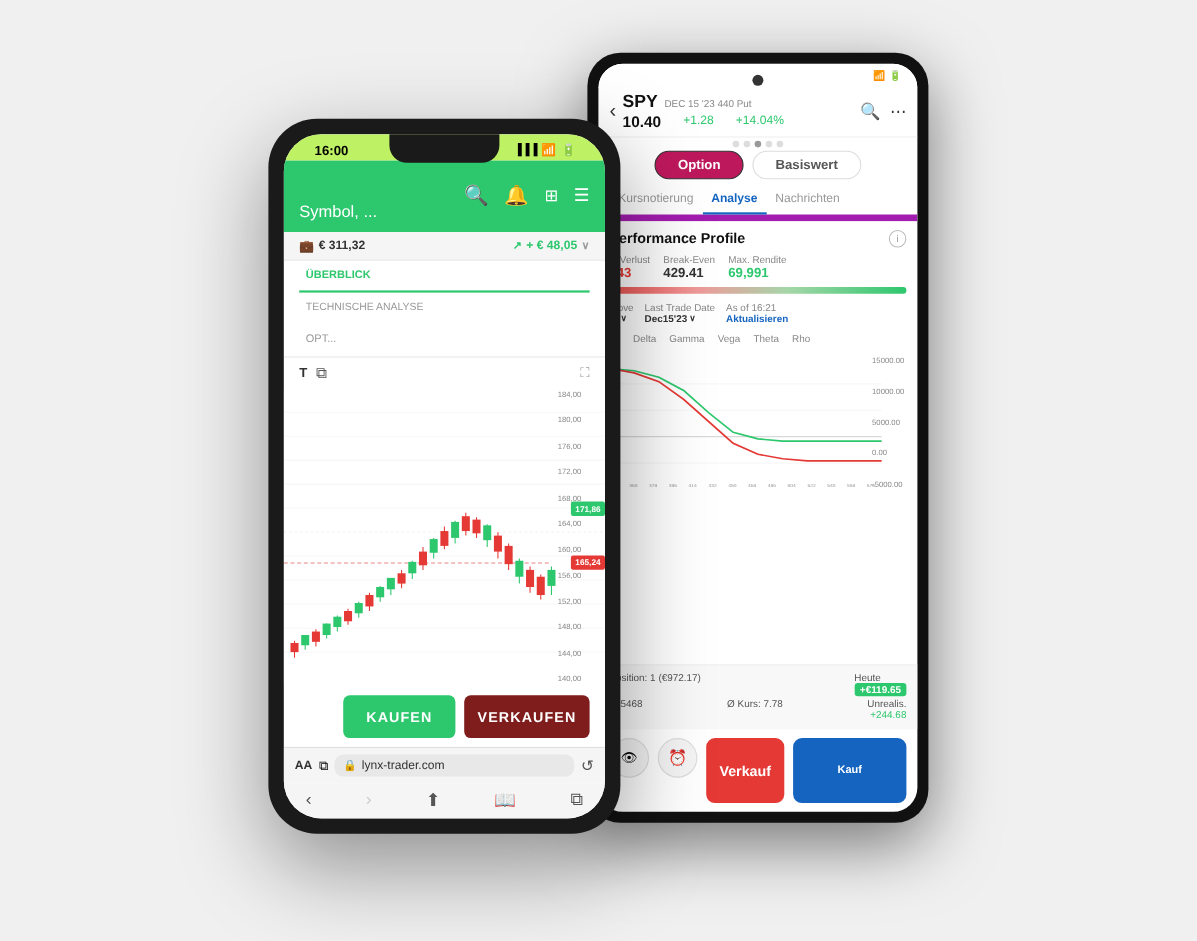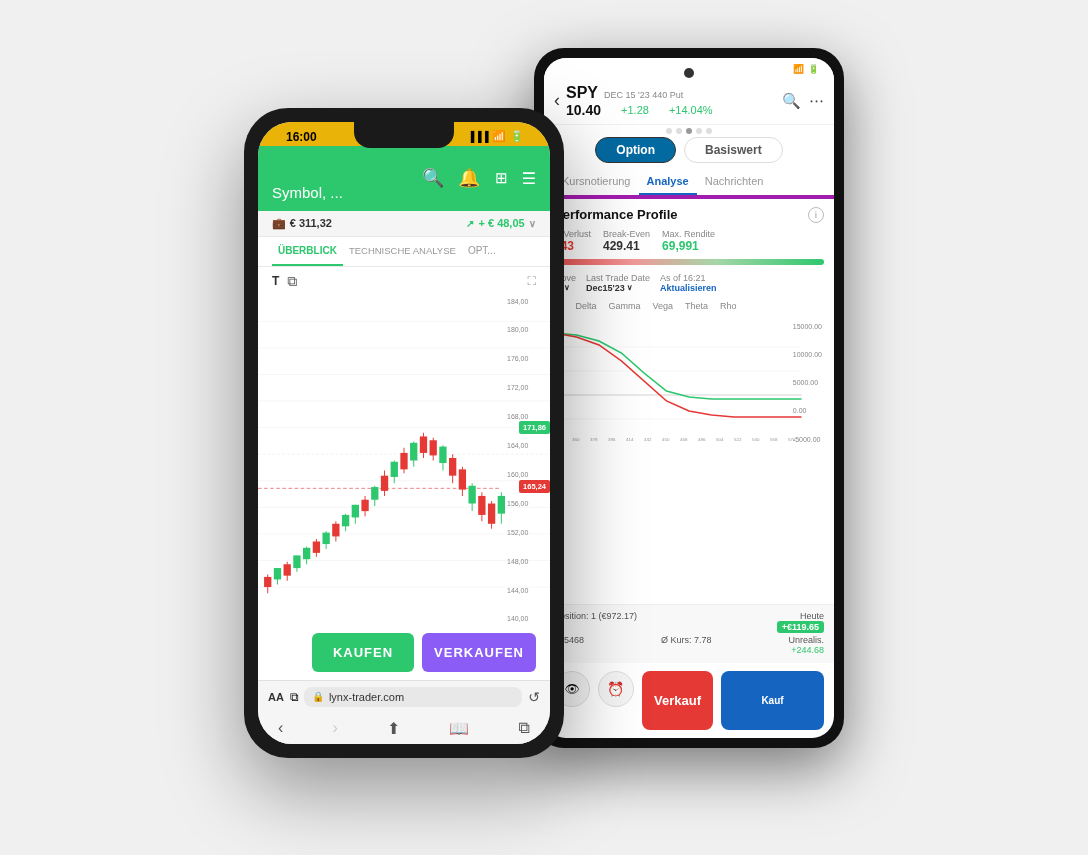--- a/index.html
+++ b/index.html
@@ -39,21 +39,21 @@
       width: 100%;
       height: 100%;
       background: #fff;
       border-radius: 34px;
       overflow: hidden;
       display: flex;
       flex-direction: column;
     }
 
     .iphone-status-bar {
-      background: #eab308;
+      background: #bef264;
       display: flex;
       justify-content: space-between;
       align-items: center;
       padding: 8px 18px 2px;
       font-size: 12px;
       font-weight: 600;
     }
 
     .iphone-notch {
       position: absolute;
@@ -117,20 +117,21 @@
       gap: 4px;
       color: #2dc76d;
       font-weight: 600;
     }
 
     .tabs-row {
       display: flex;
       padding: 0 14px;
       border-bottom: 1px solid #e8e8e8;
       font-size: 10px;
+      flex-direction: column;
     }
 
     .tab {
       padding: 8px 6px;
       color: #999;
       font-weight: 500;
       cursor: pointer;
       white-space: nowrap;
       border-bottom: 2px solid transparent;
     }
@@ -229,21 +230,21 @@
       padding: 12px;
       font-size: 13px;
       font-weight: 800;
       letter-spacing: 1px;
       cursor: pointer;
       text-transform: uppercase;
     }
 
     .sell-btn {
       flex: 1;
-      background: #8b5cf6;
+      background: #7f1d1d;
       color: white;
       border: none;
       border-radius: 6px;
       padding: 12px;
       font-size: 13px;
       font-weight: 800;
       letter-spacing: 1px;
       cursor: pointer;
       text-transform: uppercase;
     }
@@ -392,28 +393,28 @@
       border-radius: 20px;
       font-size: 12px;
       font-weight: 600;
       cursor: pointer;
       border: 1.5px solid #ddd;
       background: transparent;
       color: #555;
     }
 
     .seg-btn.active {
-      background: #0369a1;
+      background: #be185d;
       color: white;
       border-color: #333;
     }
 
     .android-tabs {
       display: flex;
-      border-bottom: 4px solid #a21caf;
+      border-bottom: 6px solid #a21caf;
       font-size: 11px;
       padding: 0 10px;
     }
 
     .a-tab {
       padding: 6px 8px;
       color: #999;
       cursor: pointer;
       border-bottom: 2px solid transparent;
       font-weight: 500;
@@ -971,21 +972,21 @@
             <text x="176" y="118" font-size="4" fill="#999">540</text>
             <text x="192" y="118" font-size="4" fill="#999">558</text>
             <text x="208" y="118" font-size="4" fill="#999">576</text>
           </svg>
         </div>
       </div>
 
       <div class="bottom-position-bar">
         <div class="pos-row">
           <span class="pos-label">Position: 1 (€972.17)</span>
-          <div style="display:flex;flex-direction:column;align-items:flex-end;">
+          <div style="display:flex;flex-direction:column;">
             <span class="pos-label">Heute</span>
             <span style="background:#2dc76d;color:white;font-size:9px;font-weight:700;padding:1px 5px;border-radius:3px;">+€119.65</span>
           </div>
         </div>
         <div class="pos-row">
           <span class="pos-label">315468</span>
           <span class="pos-label">Ø Kurs: 7.78</span>
           <div style="display:flex;flex-direction:column;align-items:flex-end;">
             <span class="pos-label">Unrealis.</span>
             <span class="pos-positive">+244.68</span>

